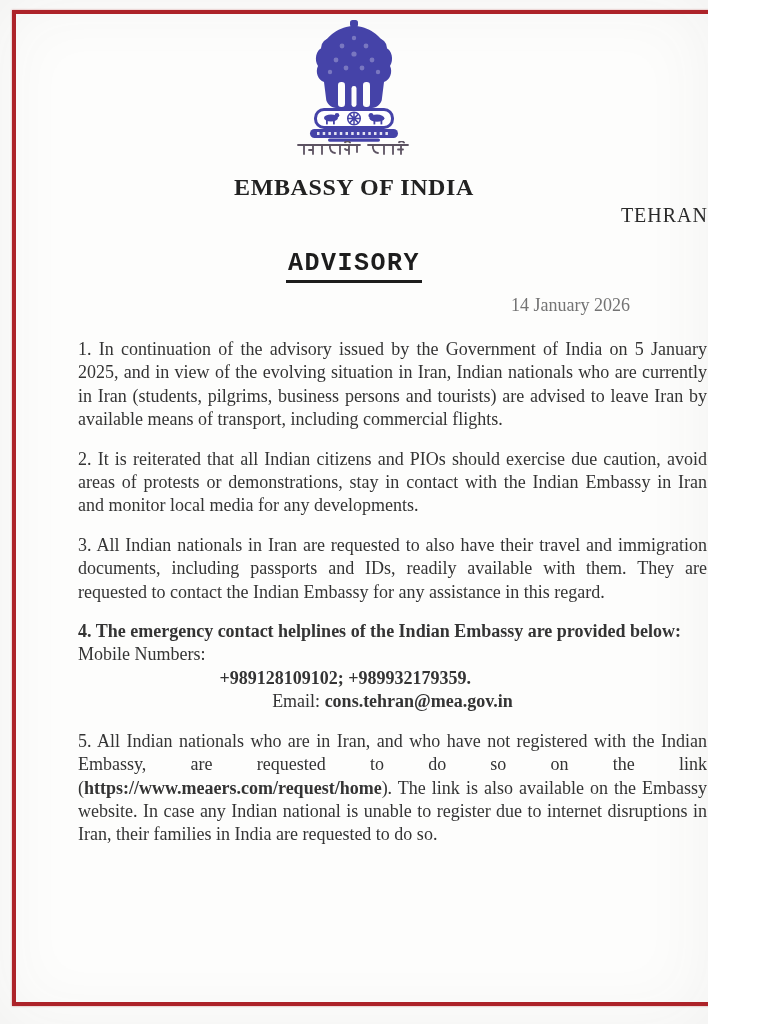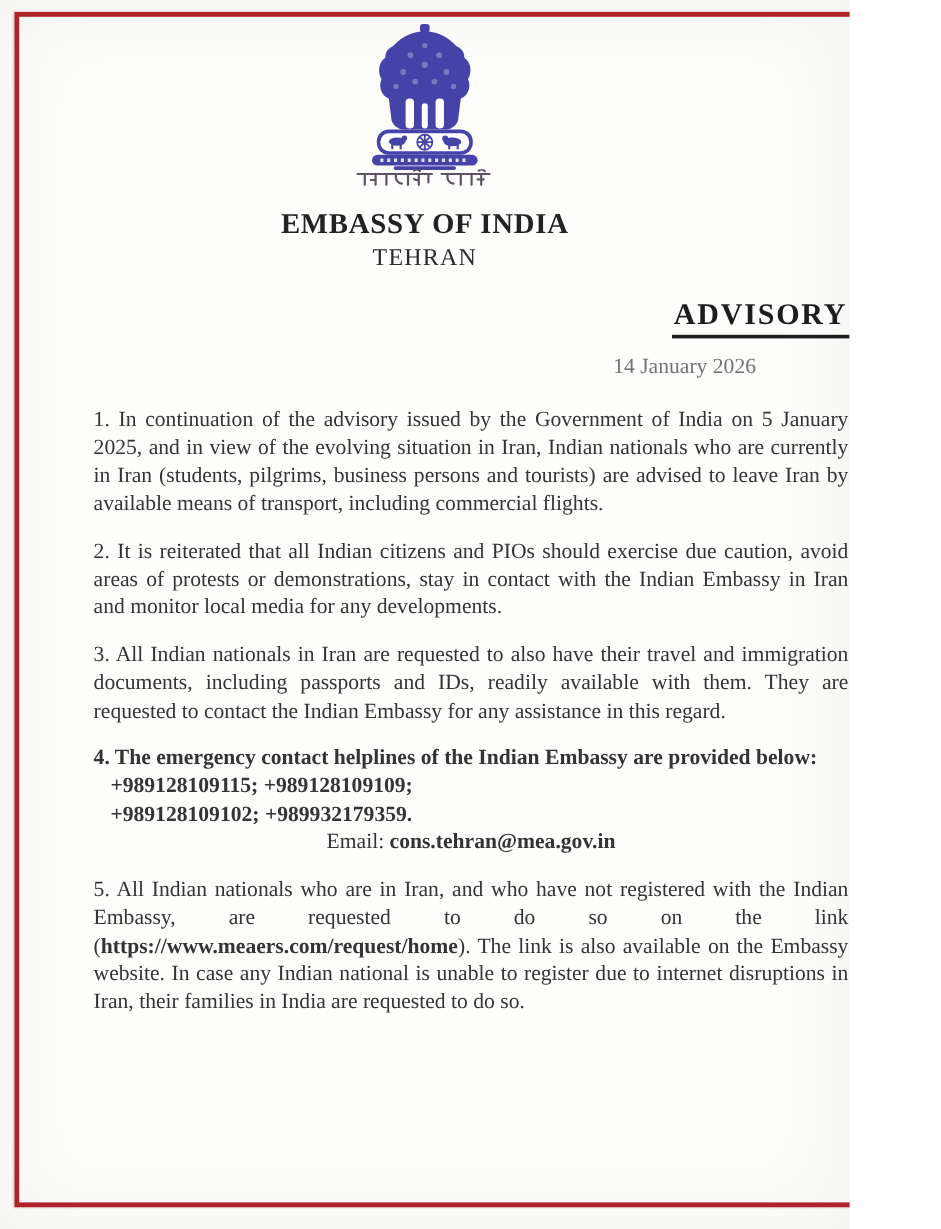--- a/index.html
+++ b/index.html
@@ -22,24 +22,24 @@
     box-shadow: 0 0 2px rgba(173,35,41,0.45);
     pointer-events: none;
   }
   .emblem-wrap { position: absolute; top: 20px; left: 0; right: 0; text-align: center; }
   .motto-wrap { position: absolute; top: 141px; left: 0; right: 0; text-align: center; }
   .title {
     position: absolute; top: 174px; width: 100%; text-align: center;
     font-size: 24px; font-weight: bold; letter-spacing: 0.6px; color: #222222;
   }
   .subtitle {
-    position: absolute; top: 204px; width: 100%; text-align: center;
+    position: absolute; top: 204px; width: 100%; text-align: right;
     font-size: 20px; letter-spacing: 1px; color: #2b2b2b;
   }
-  .heading-wrap { position: absolute; top: 249px; width: 100%; text-align: right; }
+  .heading-wrap { position: absolute; top: 249px; width: 100%; text-align: center; font-family: Liberation Mono, monospace; }
   .heading {
     display: inline-block; font-size: 25px; font-weight: bold;
     letter-spacing: 1.5px; color: #1d1d1d;
     border-bottom: 3px solid #1d1d1d; padding: 0 2px 2px 2px;
   }
   .date {
     position: absolute; top: 295px; right: 78px;
     font-size: 18px; color: #737373;
   }
   .bodytext {
@@ -149,22 +149,23 @@
 
     <div class="para">1. In continuation of the advisory issued by the Government of India on 5 January 2025, and in view of the evolving situation in Iran, Indian nationals who are currently in Iran (students, pilgrims, business persons and tourists) are advised to leave Iran by available means of transport, including commercial flights.</div>
 
     <div class="para">2. It is reiterated that all Indian citizens and PIOs should exercise due caution, avoid areas of protests or demonstrations, stay in contact with the Indian Embassy in Iran and monitor local media for any developments.</div>
 
     <div class="para">3. All Indian nationals in Iran are requested to also have their travel and immigration documents, including passports and IDs, readily available with them. They are requested to contact the Indian Embassy for any assistance in this regard.</div>
 
     <div class="para">
       <div class="intro-line">4. The emergency contact helplines of the Indian Embassy are provided below:</div>
       <div class="mobile-row">
+        <span class="mobile-label">Mobile Numbers:</span>
         <span class="mobile-nums">
-          <span>+989128109115; +989128109109;</span><br>
+          <br>
           <span>+989128109102; +989932179359.</span>
         </span>
       </div>
       <div class="email-row">
         <span>Email:</span>
         <span class="bold">cons.tehran@mea.gov.in</span>
       </div>
     </div>
 
     <div class="para"><span>5. All Indian nationals who are in Iran, and who have not registered with the Indian Embassy, are requested to do so on the link (</span><span class="bold">https://www.meaers.com/request/home</span><span>). The link is also available on the Embassy website. In case any Indian national is unable to register due to internet disruptions in Iran, their families in India are requested to do so.</span></div>

